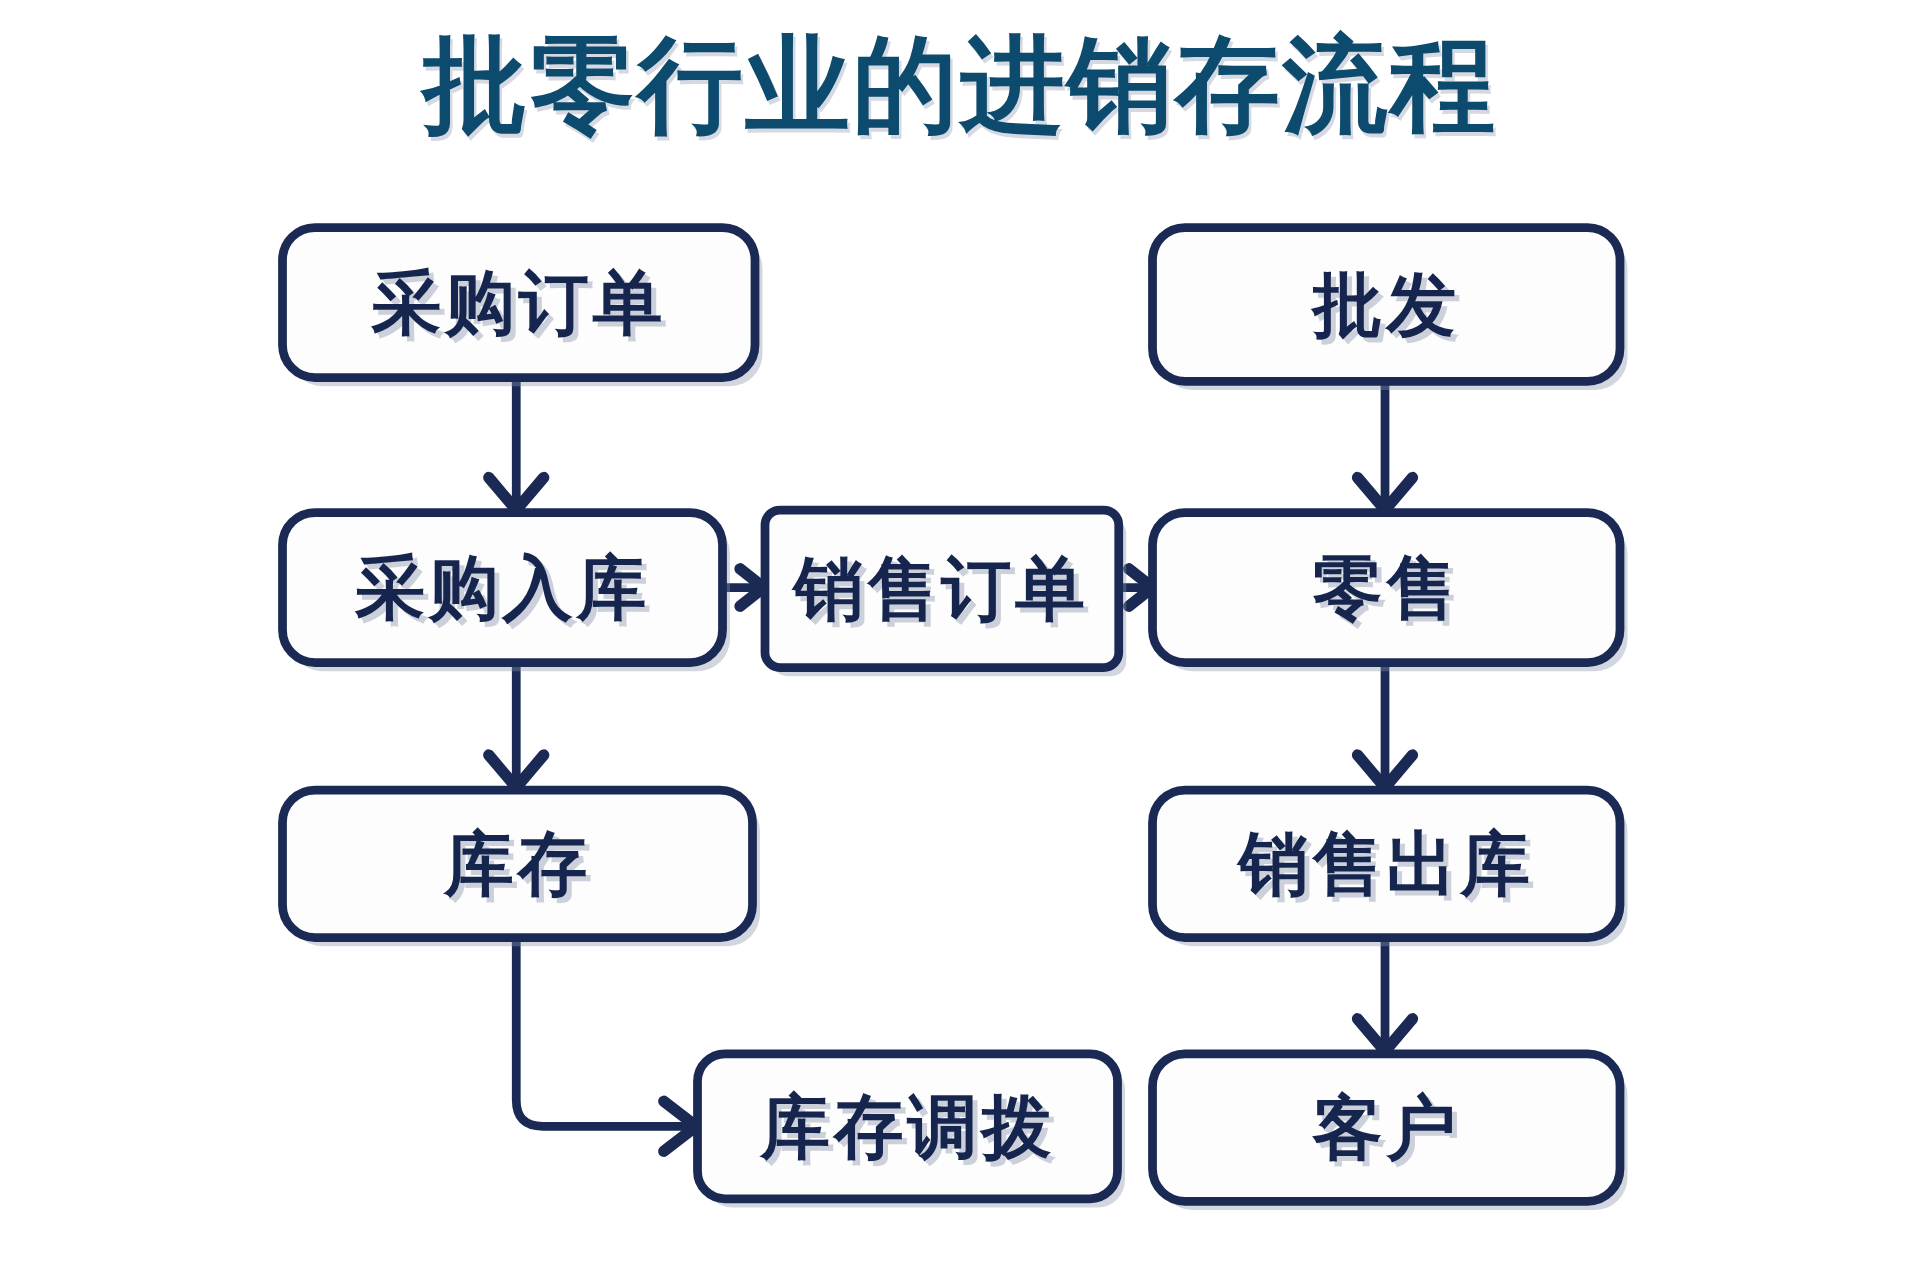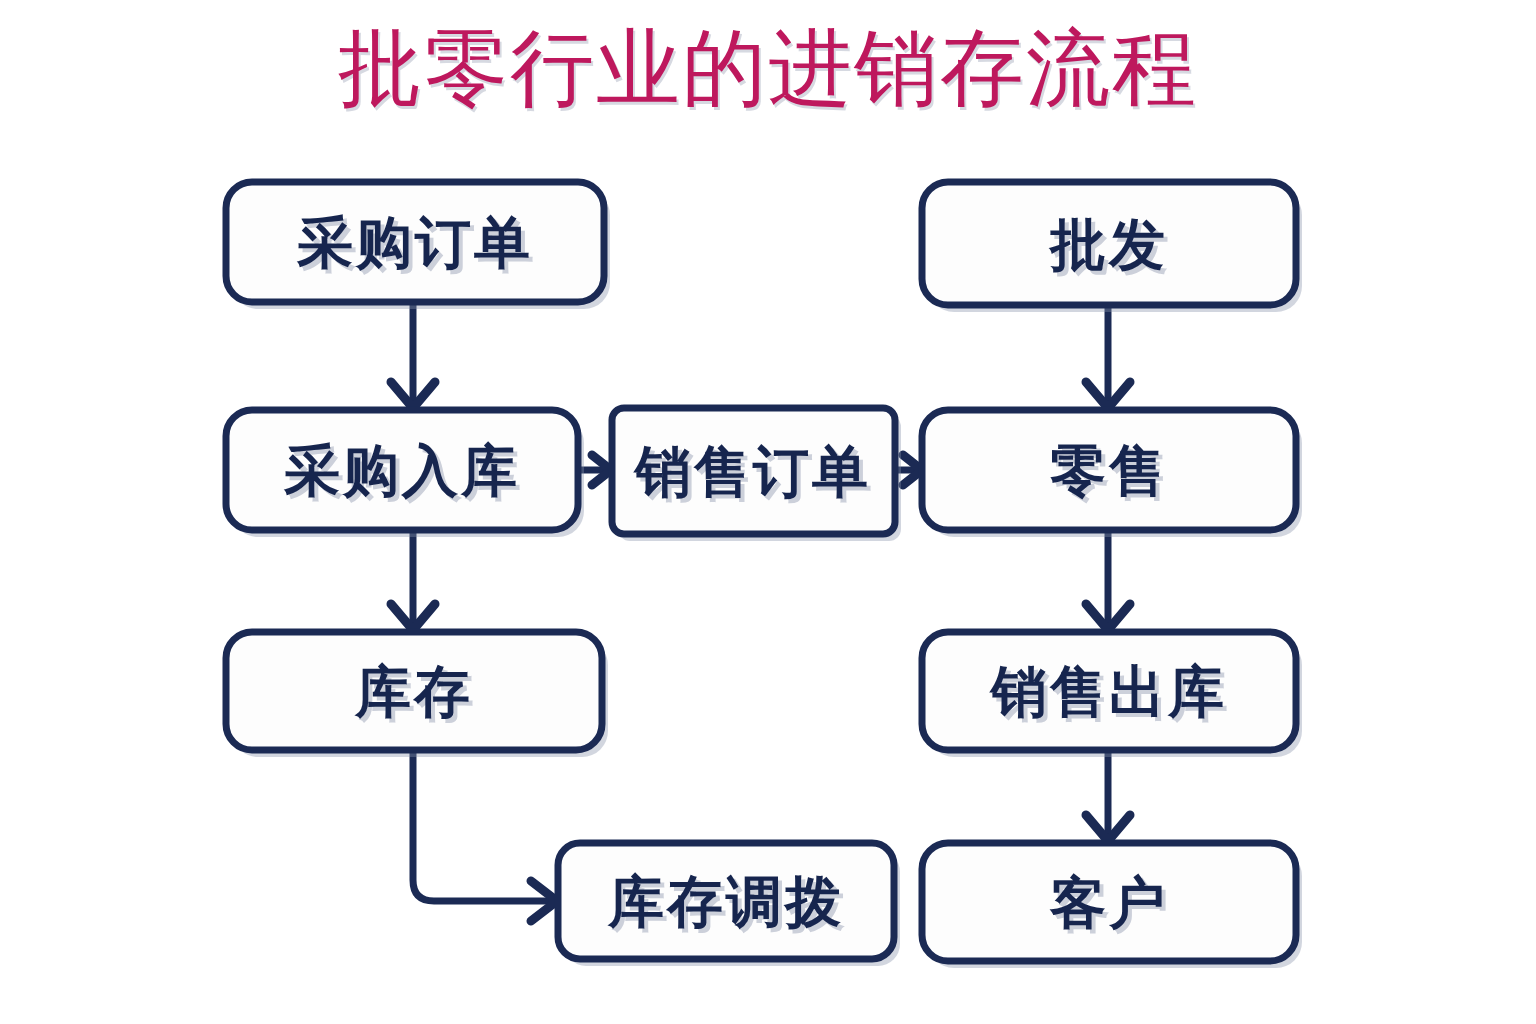--- a/index.html
+++ b/index.html
@@ -22,23 +22,23 @@
     background: #ffffff;
   }
   .chart-title {
     position: absolute;
     left: 0;
     top: 24px;
     width: 1536px;
     text-align: center;
     font-size: 84px;
     line-height: 1.05;
-    font-weight: 400;
+    font-weight: 700;
     letter-spacing: 2px;
-    color: #be185d;
+    color: #0c4a6e;
     text-shadow: 2px 3px 0 rgba(120,130,155,0.30);
     white-space: nowrap;
     user-select: none;
   }
   svg.flow {
     position: absolute;
     left: 0;
     top: 0;
     width: 1536px;
     height: 1024px;

